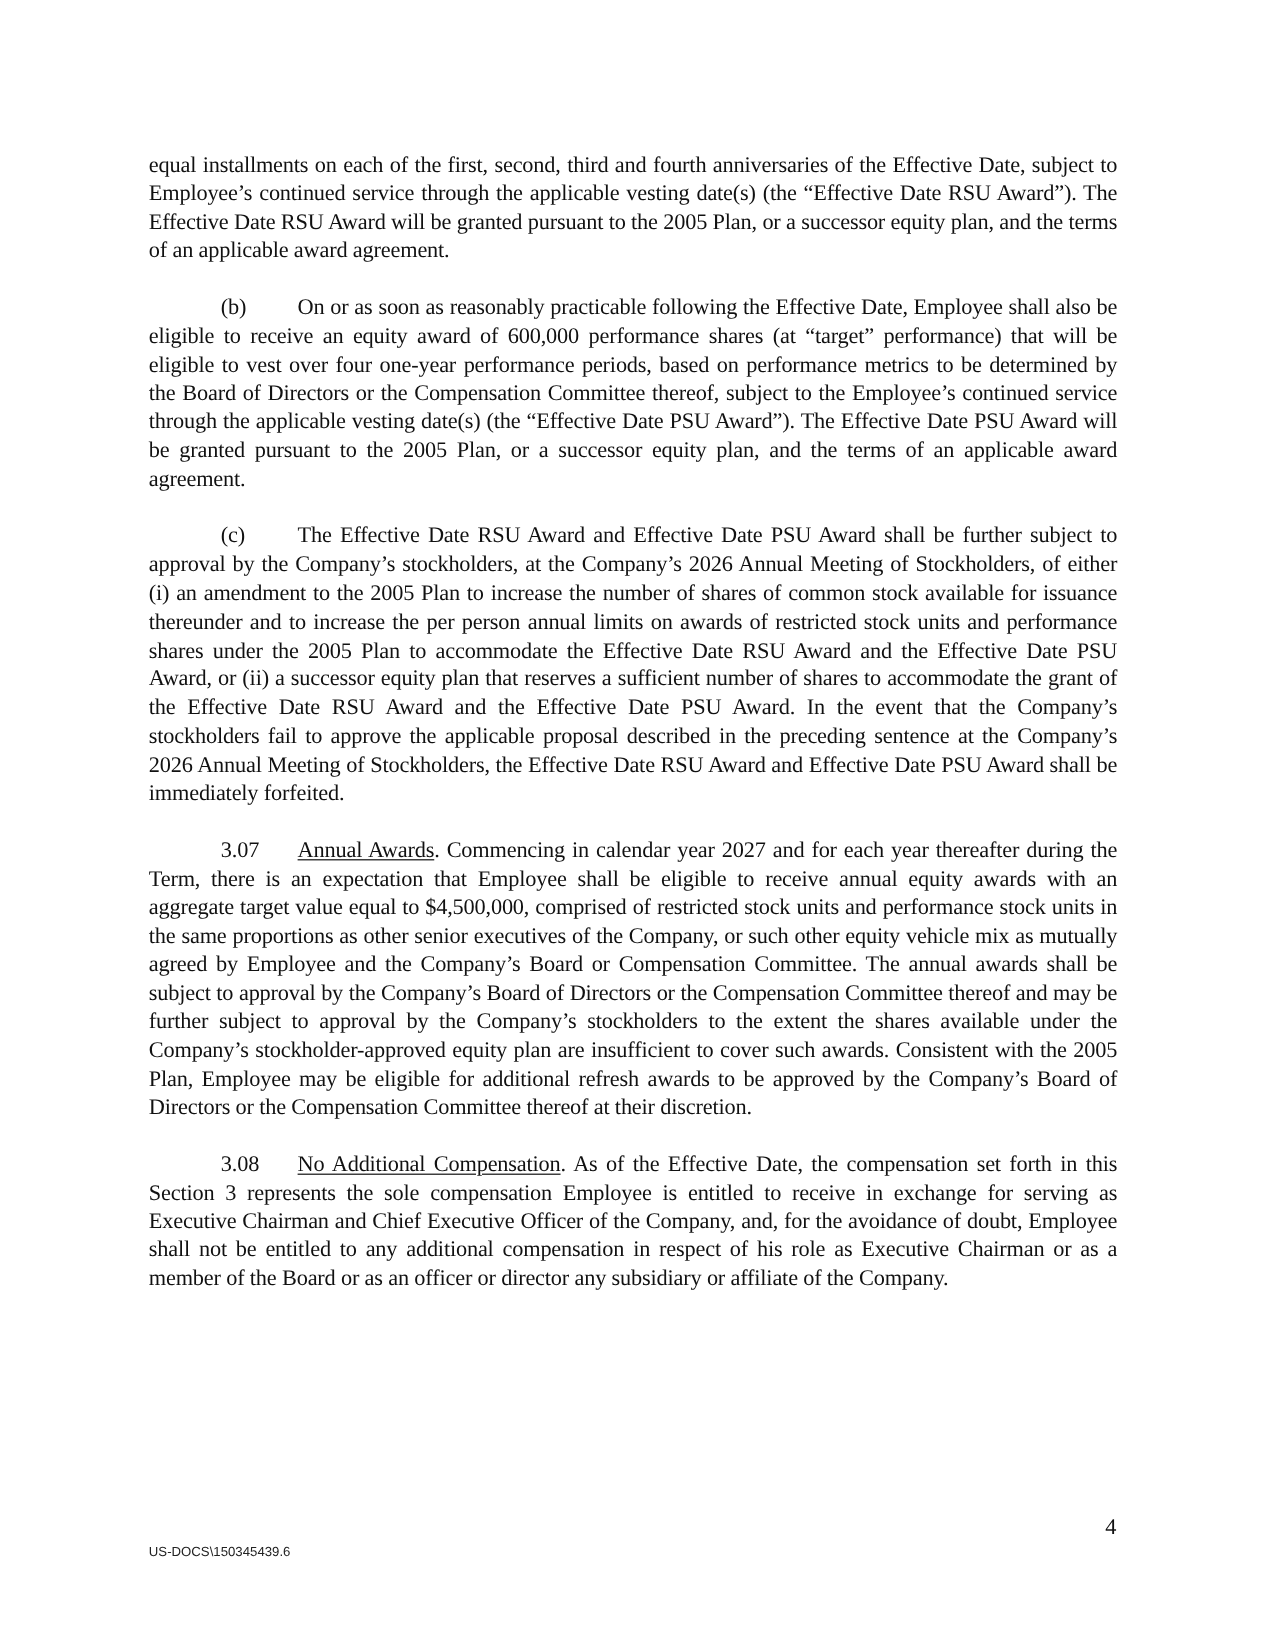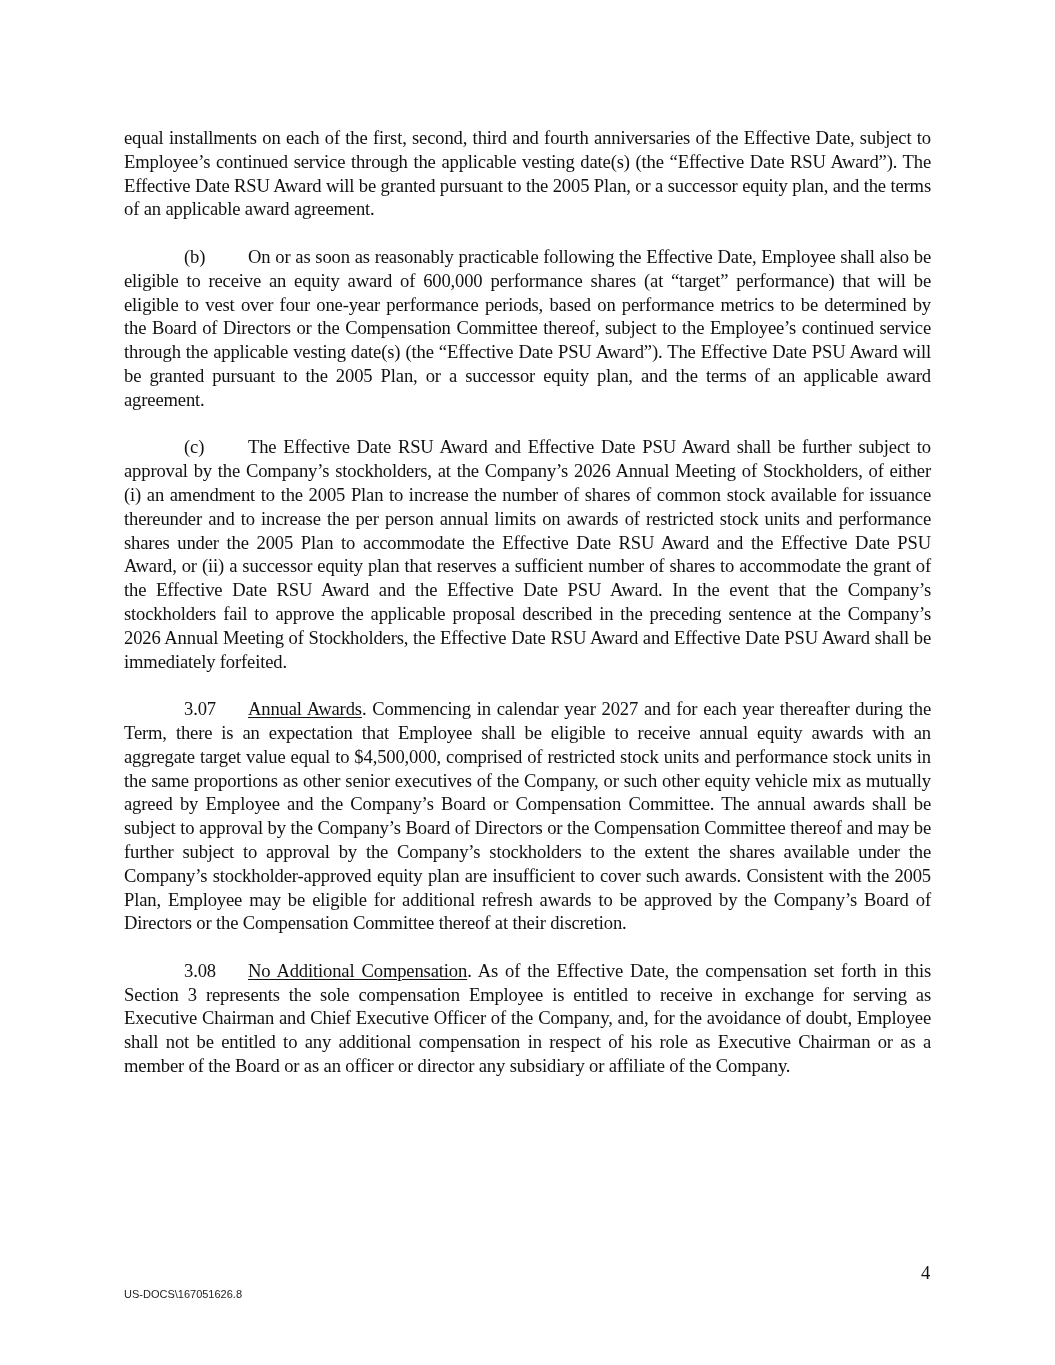--- a/index.html
+++ b/index.html
@@ -90,14 +90,14 @@
       <span class="indent"></span><span class="marker">3.07</span><span class="heading-link">Annual Awards</span><span>. Commencing in calendar year 2027 and for each year thereafter during the Term, there is an expectation that Employee shall be eligible to receive annual equity awards with an aggregate target value equal to $4,500,000, comprised of restricted stock units and performance stock units in the same proportions as other senior executives of the Company, or such other equity vehicle mix as mutually agreed by Employee and the Company’s Board or Compensation Committee.  The annual awards shall be subject to approval by the Company’s Board of Directors or the Compensation Committee thereof and may be further subject to approval by the Company’s stockholders to the extent the shares available under the Company’s stockholder-approved equity plan are insufficient to cover such awards. Consistent with the 2005 Plan, Employee may be eligible for additional refresh awards to be approved by the Company’s Board of Directors or the Compensation Committee thereof at their discretion.</span>
     </p>
 
     <p class="para">
       <span class="indent"></span><span class="marker">3.08</span><span class="heading-link">No Additional Compensation</span><span>.  As of the Effective Date, the compensation set forth in this Section 3 represents the sole compensation Employee is entitled to receive in exchange for serving as Executive Chairman and Chief Executive Officer of the Company, and, for the avoidance of doubt, Employee shall not be entitled to any additional compensation in respect of his role as Executive Chairman or as a member of the Board or as an officer or director any subsidiary or affiliate of the Company.</span>
     </p>
 
   </div>
 
   <div class="page-number">4</div>
-  <div class="doc-id">US-DOCS\167051626.8</div>
+  <div class="doc-id">US-DOCS\150345439.6</div>
 </div>
 
 </body></html>

